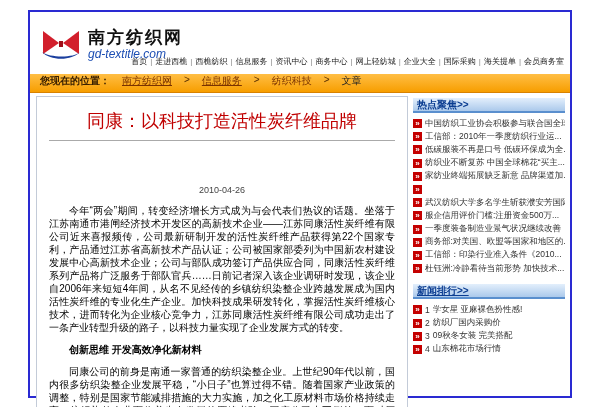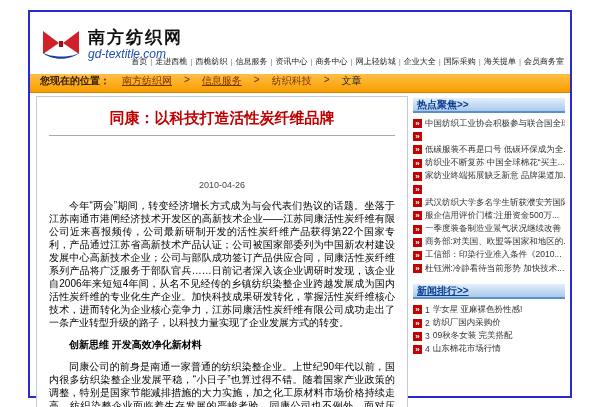--- a/index.html
+++ b/index.html
@@ -23,21 +23,21 @@
     display:flex; font-size:10px; color:#4a2800; padding-left:10px; gap:12px; white-space:nowrap; }
   .crumb .lbl { font-weight:bold; color:#3a2000; }
   .crumb .lnk { color:#7a3300; text-decoration:underline; cursor:pointer; }
   .crumb .lnk3 { color:#7a3300; cursor:pointer; }
   .crumb .cur { color:#222; }
   .crumb .csep { color:#5a3000; }
 
   
   .content { display:flex; margin:3px 5px 0 6px; gap:5px; }
   .article { width:372px; min-height:296px; border:1px solid #c3cbd8; background:#fff; padding:9px 12px 10px; }
-  .a-title { text-align:center; font-size:15px; font-weight:bold; color:#c00000; margin-top:3px; }
+  .a-title { text-align:center; font-size:18px; font-weight:normal; color:#c00000; margin-top:3px; }
   .a-rule { border:none; border-top:1px solid #aaaaaa; margin:7px 0 4px; }
   .a-date { text-align:center; font-size:9px; color:#444; margin-bottom:9px;margin-top:44px; }
   .a-body p { font-size:10px; line-height:13px; color:#000; text-align:justify; text-indent:2em; margin-bottom:9px; }
   .a-sub { font-size:10px; font-weight:bold; color:#000; text-indent:2em; margin-bottom:9px; }
 
   
   .sidebar { width:152px; padding-top:2px; font-size:8.5px; }
   .s-head { height:15px; line-height:14px; background:linear-gradient(#e3effc,#abc9eb);
     border-bottom:2px solid #5a8fce; color:#0b3d91; font-weight:bold; font-size:10px;
     padding-left:4px; margin-bottom:4px; cursor:pointer; }
@@ -97,20 +97,21 @@
 
     <div class="sidebar">
       <div class="s-head">热点聚焦&gt;&gt;</div>
 
       <div class="s-item">
           <span class="bullet">»</span>
           <span class="txt">中国纺织工业协会积极参与联合国全球...</span>
         </div>
       <div class="s-item">
           <span class="bullet">»</span>
+          <span class="txt">工信部：2010年一季度纺织行业运...</span>
         </div>
       <div class="s-item">
           <span class="bullet">»</span>
           <span class="txt">低碳服装不再是口号 低碳环保成为全...</span>
         </div>
       <div class="s-item">
           <span class="bullet">»</span>
           <span class="txt">纺织业不断复苏 中国全球棉花“买主...</span>
         </div>
       <div class="s-item">

